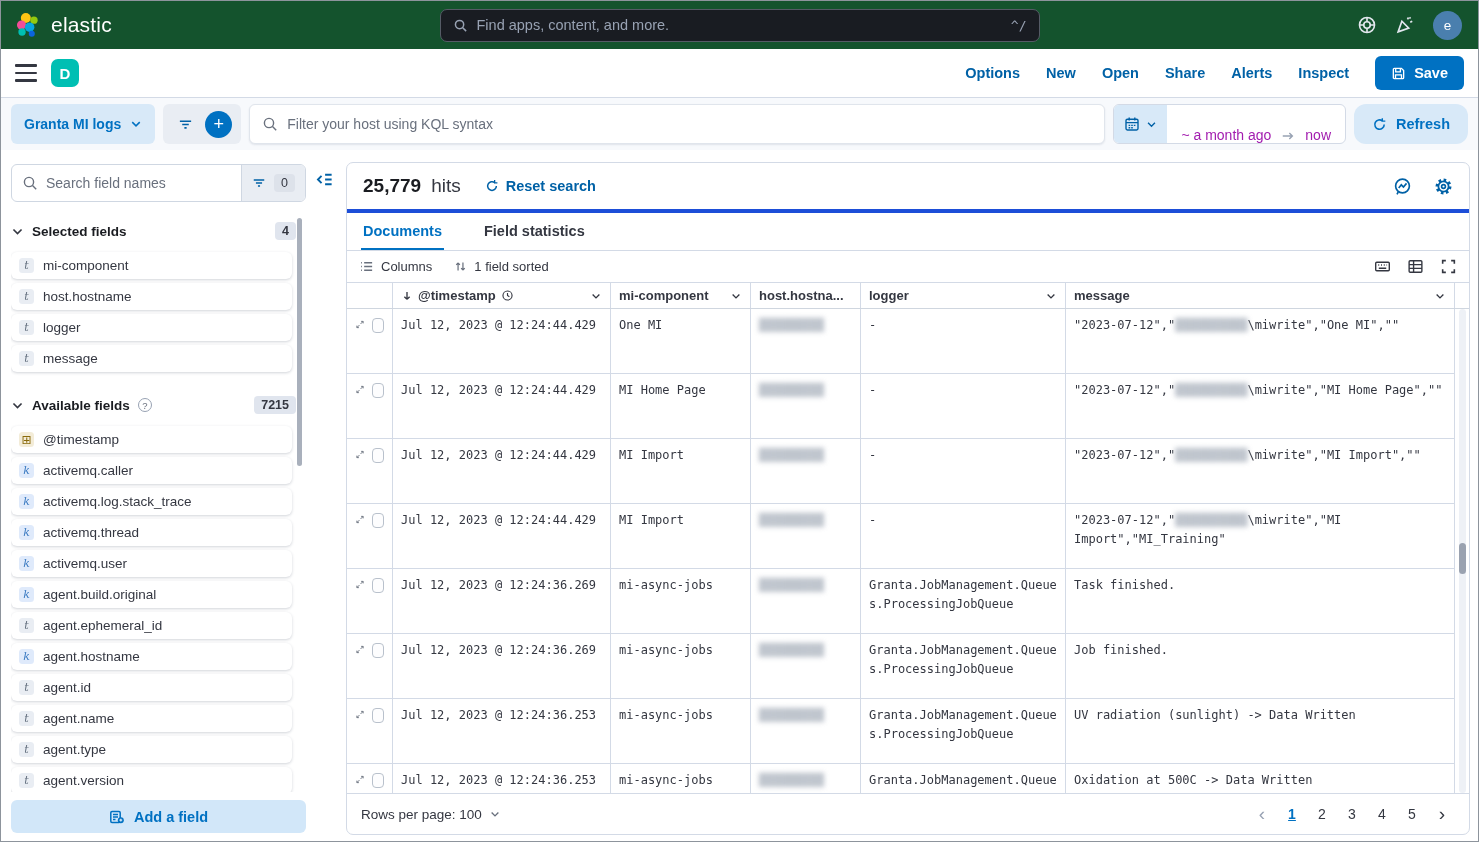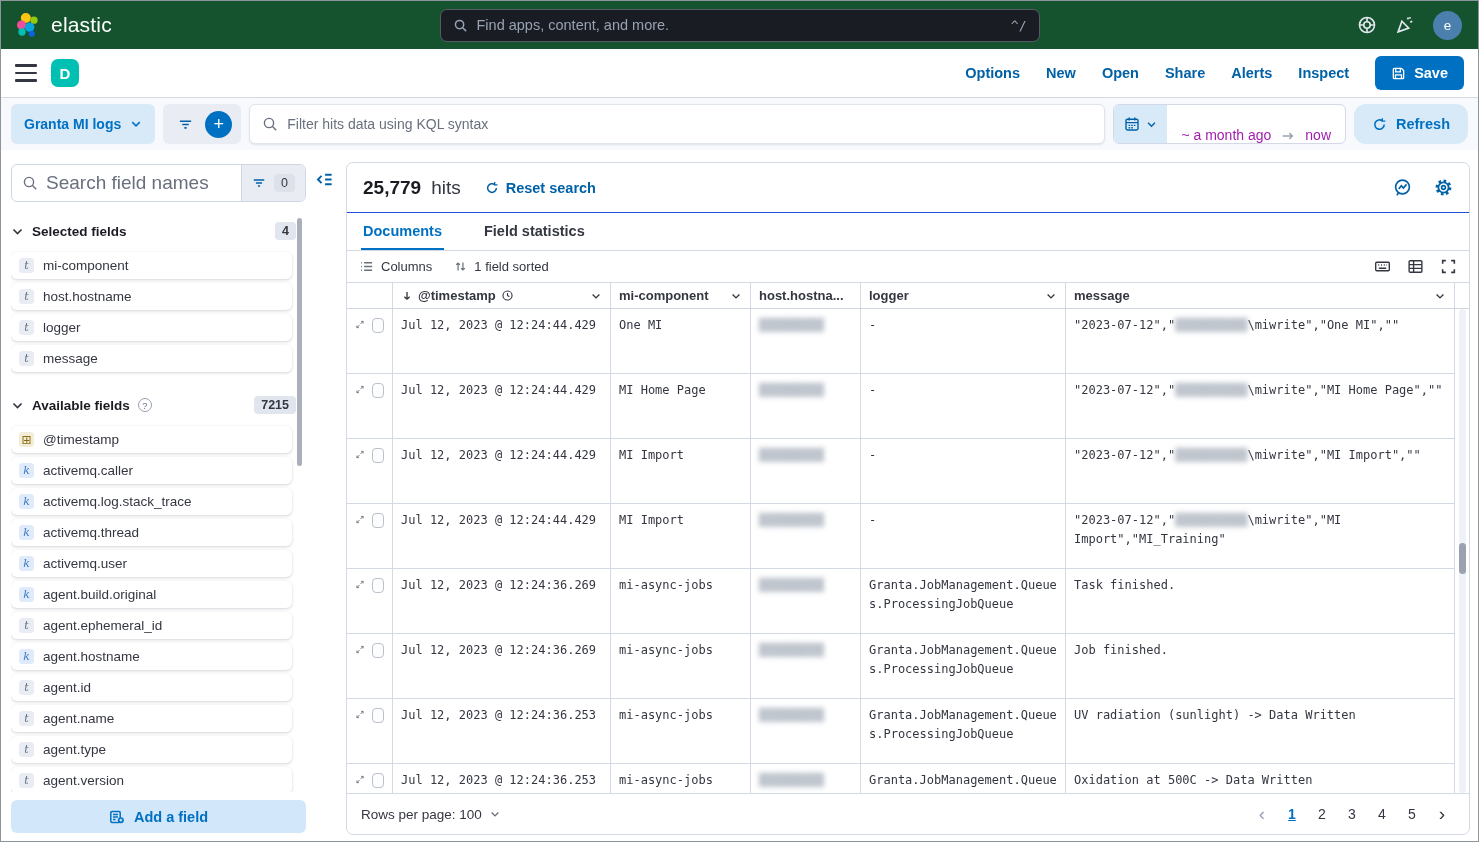--- a/index.html
+++ b/index.html
@@ -42,21 +42,21 @@
   .tp-cal { background:#d8e9f8; display:flex; align-items:center; gap:6px; padding:0 10px; cursor:pointer; }
   .tp-range { display:flex; align-items:flex-end; gap:10px; padding:0 14px; font-size:14px; color:#a21caf; }
   .refresh-btn { height:40px; background:#d8e9f8; color:#0071c2; font-weight:600; font-size:14.5px; border-radius:12px; border:none; display:flex; align-items:center; gap:9px; padding:0 18px; cursor:pointer; font-family:inherit; }
 
   
   .content { flex:1; display:flex; min-height:0; background:#fff; }
 
   
   .sidebar { width:345px; flex:0 0 345px; position:relative; display:flex; flex-direction:column; padding:14px 0 0 10px; }
   .field-search { width:295px; height:38px; border:1px solid #cfd7e2; border-radius:6px; display:flex; align-items:center; overflow:hidden; background:#fff; }
-  .field-search .ph { color:#69707d; font-size:19px; flex:1; }
+  .field-search .ph { color:#69707d; font-size:14px; flex:1; }
   .fs-left { display:flex; align-items:center; gap:8px; padding:0 10px; flex:1; }
   .fs-right { background:#e9edf3; height:100%; display:flex; align-items:center; gap:8px; padding:0 10px; border-left:1px solid #cfd7e2; }
   .zero-badge { background:#dde2ea; border-radius:4px; font-size:12.5px; color:#343741; padding:2px 7px; }
   .collapse-btn { position:absolute; top:20px; right:12px; cursor:pointer; }
   .field-scroll { flex:1; overflow:hidden; position:relative; width:295px; margin-top:14px; }
   .section-header { display:flex; align-items:center; gap:8px; height:30px; margin-bottom:6px; }
   .section-title { font-size:13.5px; font-weight:700; color:#1a1c21; }
   .count-badge { margin-left:auto; background:#e0e5ee; border-radius:4px; padding:2px 7px; font-size:12.5px; font-weight:600; color:#343741; margin-right:10px; }
   .help-circle { width:14px; height:14px; border:1px solid #98a2b3; border-radius:50%; color:#69707d; font-size:9.5px; display:flex; align-items:center; justify-content:center; }
   .field-item { width:281px; height:27px; background:#fff; border-radius:6px; box-shadow:0 1px 3px rgba(45,60,80,.22); display:flex; align-items:center; gap:9px; padding:0 8px; margin-bottom:4px; cursor:pointer; }
@@ -64,21 +64,21 @@
   .type-badge { width:15px; height:15px; border-radius:3.5px; font-family:"DejaVu Serif", serif; font-style:italic; font-size:11px; display:flex; align-items:center; justify-content:center; flex:0 0 15px; }
   .type-badge[data-type="t"] { background:#e9edf3; color:#64707f; }
   .type-badge[data-type="k"] { background:#dfeafb; color:#3c7bc2; }
   .type-badge[data-type="date"] { background:#f3ecd8; color:#8a6a0b; font-style:normal; font-family:"DejaVu Sans", sans-serif; font-size:12px; }
   .section-gap { height:14px; }
   .side-thumb { position:absolute; right:4px; top:2px; width:5px; height:248px; background:#a9b0bc; border-radius:3px; }
   .add-field-btn { width:295px; height:33px; margin:8px 0 8px 0; background:#d2e7f9; border:none; border-radius:6px; color:#0071c2; font-weight:700; font-size:14.5px; display:flex; align-items:center; justify-content:center; gap:9px; cursor:pointer; font-family:inherit; flex:0 0 33px; }
 
   
   .panel { flex:1; margin:12px 8px 6px 0; border:1px solid #d3dae6; border-radius:7px; display:flex; flex-direction:column; min-width:0; overflow:hidden; background:#fff; }
-  .hits-row { height:50px; border-bottom:1px solid #1d4ed8; display:flex; align-items:center; padding:0 16px; gap:10px; flex:0 0 50px; }
+  .hits-row { height:50px; border-bottom:4px solid #1d4ed8; display:flex; align-items:center; padding:0 16px; gap:10px; flex:0 0 50px; }
   .hits-count { font-size:19px; font-weight:700; color:#1a1c21; }
   .hits-label { font-size:19px; color:#343741; }
   .reset-link { display:flex; align-items:center; gap:7px; color:#0061a6; font-weight:600; font-size:14.5px; margin-left:14px; cursor:pointer; }
   .hits-icons { margin-left:auto; display:flex; align-items:center; gap:22px; }
   .tabs-row { height:38px; border-bottom:1px solid #d3dae6; display:flex; align-items:flex-end; padding:0 14px; gap:38px; flex:0 0 38px; }
   .tab { font-size:14.5px; font-weight:600; color:#343741; padding:8px 2px 9px; cursor:pointer; border-bottom:2.5px solid transparent; }
   .tab[data-active="true"] { color:#0071c2; border-bottom-color:#0071c2; }
   .grid-toolbar { height:31px; display:flex; gap:22px; padding:0 12px; flex:0 0 31px; }
   .tool-btn { display:flex; align-items:center; gap:7px; font-size:13px; color:#343741; cursor:pointer; }
   .toolbar-icons { margin-left:auto; display:flex; align-items:center; gap:16px; }
@@ -192,21 +192,21 @@
             <path d="M2 4.5h12M4.5 8h7M6.8 11.5h2.4"></path>
           </svg>
       </span>
       <span class="plus-btn">+</span>
     </div>
     <div class="kql-input">
       <svg width="16" height="16" viewBox="0 0 16 16" fill="none" stroke="#69707d" stroke-width="1.4">
           <circle cx="7" cy="7" r="4.6"></circle>
           <path d="M10.5 10.5 14.2 14.2"></path>
         </svg>
-      <span class="ph">Filter hits data using KQL syntax</span>
+      <span class="ph">Filter your host using KQL syntax</span>
     </div>
     <div class="timepicker">
       <div class="tp-cal">
         <svg width="16" height="16" viewBox="0 0 16 16" fill="none" stroke="#0061a6" stroke-width="1.4">
             <rect x="2" y="3.2" width="12" height="10.8" rx="1.4"></rect>
             <path d="M2 6.6h12M5.2 1.6v3M10.8 1.6v3M4.6 9.4h1.6M7.2 9.4h1.6M9.8 9.4h1.6M4.6 11.8h1.6M7.2 11.8h1.6"></path>
           </svg>
         <svg width="11" height="11" viewBox="0 0 16 16" fill="none" stroke="#0061a6" stroke-width="2">
             <path d="M3 5.5 8 10.5 13 5.5"></path>
           </svg>

